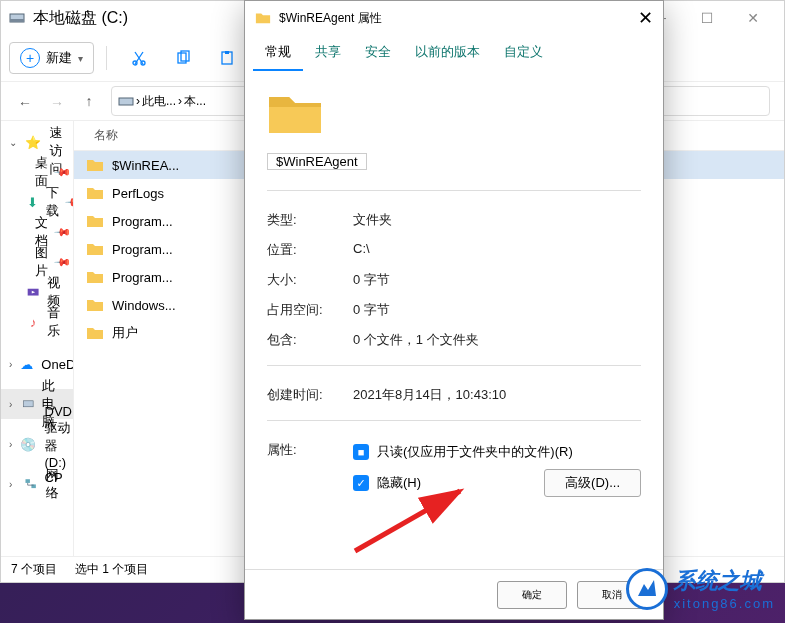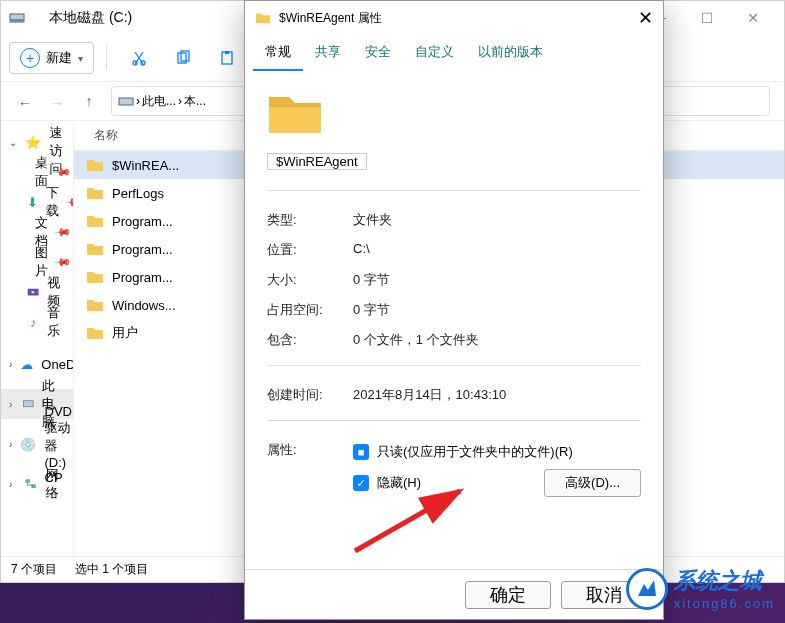--- a/index.html
+++ b/index.html
@@ -2,21 +2,21 @@
 <html><head>
 <meta charset="utf-8">
 <style>
 * { box-sizing:border-box; font-family:"Microsoft YaHei","Segoe UI",sans-serif; }
 body { margin:0; width:785px; height:623px; background:linear-gradient(135deg,#2a1f4a,#3b1f5e 60%,#4d2169); overflow:hidden; position:relative; }
 
 
 .explorer { position:absolute; left:0; top:0; right:0; bottom:40px; background:#fff; display:flex; flex-direction:column; border:1px solid #d0d0d0; }
 .title { height:34px; display:flex; align-items:center; padding:0 8px; }
 .title .ico { width:16px; height:16px; display:flex; align-items:center; justify-content:center; margin-right:8px; }
-.title .t { font-size:14px;margin-left:16px; }
+.title .t { font-size:16px; }
 .winbtns { margin-left:auto; display:flex; }
 .winbtns span { width:46px; height:34px; display:flex; align-items:center; justify-content:center; font-size:14px; color:#888; }
 
 .toolbar { height:46px; display:flex; align-items:center; padding:0 8px; gap:4px; }
 .newbtn { height:32px; border:1px solid #ccc; border-radius:4px; padding:0 10px; display:flex; align-items:center; gap:6px; font-size:13px; cursor:pointer; }
 .newbtn .plus { width:20px; height:20px; border:1px solid #0a84ff; border-radius:50%; display:flex; align-items:center; justify-content:center; color:#0a84ff; font-size:14px; }
 .newbtn .chev { color:#666; font-size:10px; }
 .sep { width:1px; height:24px; background:#ddd; margin:0 8px; }
 .tbtn { width:40px; height:32px; display:flex; align-items:center; justify-content:center; color:#0a84ff; font-size:16px; border-radius:4px; cursor:pointer; }
 
@@ -58,21 +58,21 @@
 .namebox { flex:1; height:30px; border:1px solid #ccc; padding:0 8px; display:flex; align-items:center; }
 .prow { display:flex; padding:6px 0; }
 .plab { width:86px; color:#222; }
 .pval { color:#222; }
 .hr { height:1px; background:#ddd; margin:10px 0 14px; }
 .cb { width:16px; height:16px; border-radius:3px; display:flex; align-items:center; justify-content:center; color:#fff; font-size:11px; }
 .cb.rd { background:#0a84ff; }
 .cb.hd { background:#0a84ff; }
 .advbtn { margin-left:auto; height:28px; padding:0 20px; border:1px solid #aaa; border-radius:3px; background:#fafafa; cursor:pointer; display:flex; align-items:center; }
 .btnrow { height:50px; border-top:1px solid #ddd; display:flex; align-items:center; justify-content:flex-end; padding:0 16px; gap:10px; }
-.btn { height:28px; padding:0 24px; border:1px solid #999; border-radius:3px; background:#fafafa; cursor:pointer; display:flex; align-items:center; font-size:18px; }
+.btn { height:28px; padding:0 24px; border:1px solid #999; border-radius:3px; background:#fafafa; cursor:pointer; display:flex; align-items:center; font-size:10px; }
 
 .arrow { position:absolute; left:100px; top:410px; }
 .arrow svg { width:130px; height:80px; }
 
 
 .wm { position:absolute; right:10px; bottom:12px; display:flex; align-items:center; gap:6px; }
 .wm .logo { width:42px; height:42px; border:3px solid #1a6fd6; border-radius:50%; display:flex; align-items:center; justify-content:center; background:#fff; }
 .wm .txt1 { font-size:22px; font-weight:bold; color:#1a6fd6; font-style:italic; }
 .wm .txt2 { font-size:13px; color:#1a6fd6; letter-spacing:2px; }
 
@@ -291,22 +291,22 @@
     <svg width="16" height="16" viewBox="0 0 18 18">
         <path d="M1 4h6l2 2h8v9H1z" fill="#f7c957"></path>
       </svg>
     <span style="margin-left:8px">$WinREAgent 属性</span>
     <span class="x">✕</span>
   </div>
   <div class="tabs">
     <div class="tab act">常规</div>
     <div class="tab">共享</div>
     <div class="tab">安全</div>
+    <div class="tab">以前的版本</div>
     <div class="tab">自定义</div>
-    <div class="tab">以前的版本</div>
   </div>
   <div class="dbody">
     <div class="big">
       <svg class="bigfolder" viewBox="0 0 56 48">
           <path d="M2 8h20l6 6h26v30H2z" fill="#f7c957"></path>
           <path d="M2 8h20l6 6h26v4H2z" fill="#e8b63f"></path>
         </svg>
       <div class="namebox">
           <span>$WinREAgent</span>
         </div>

